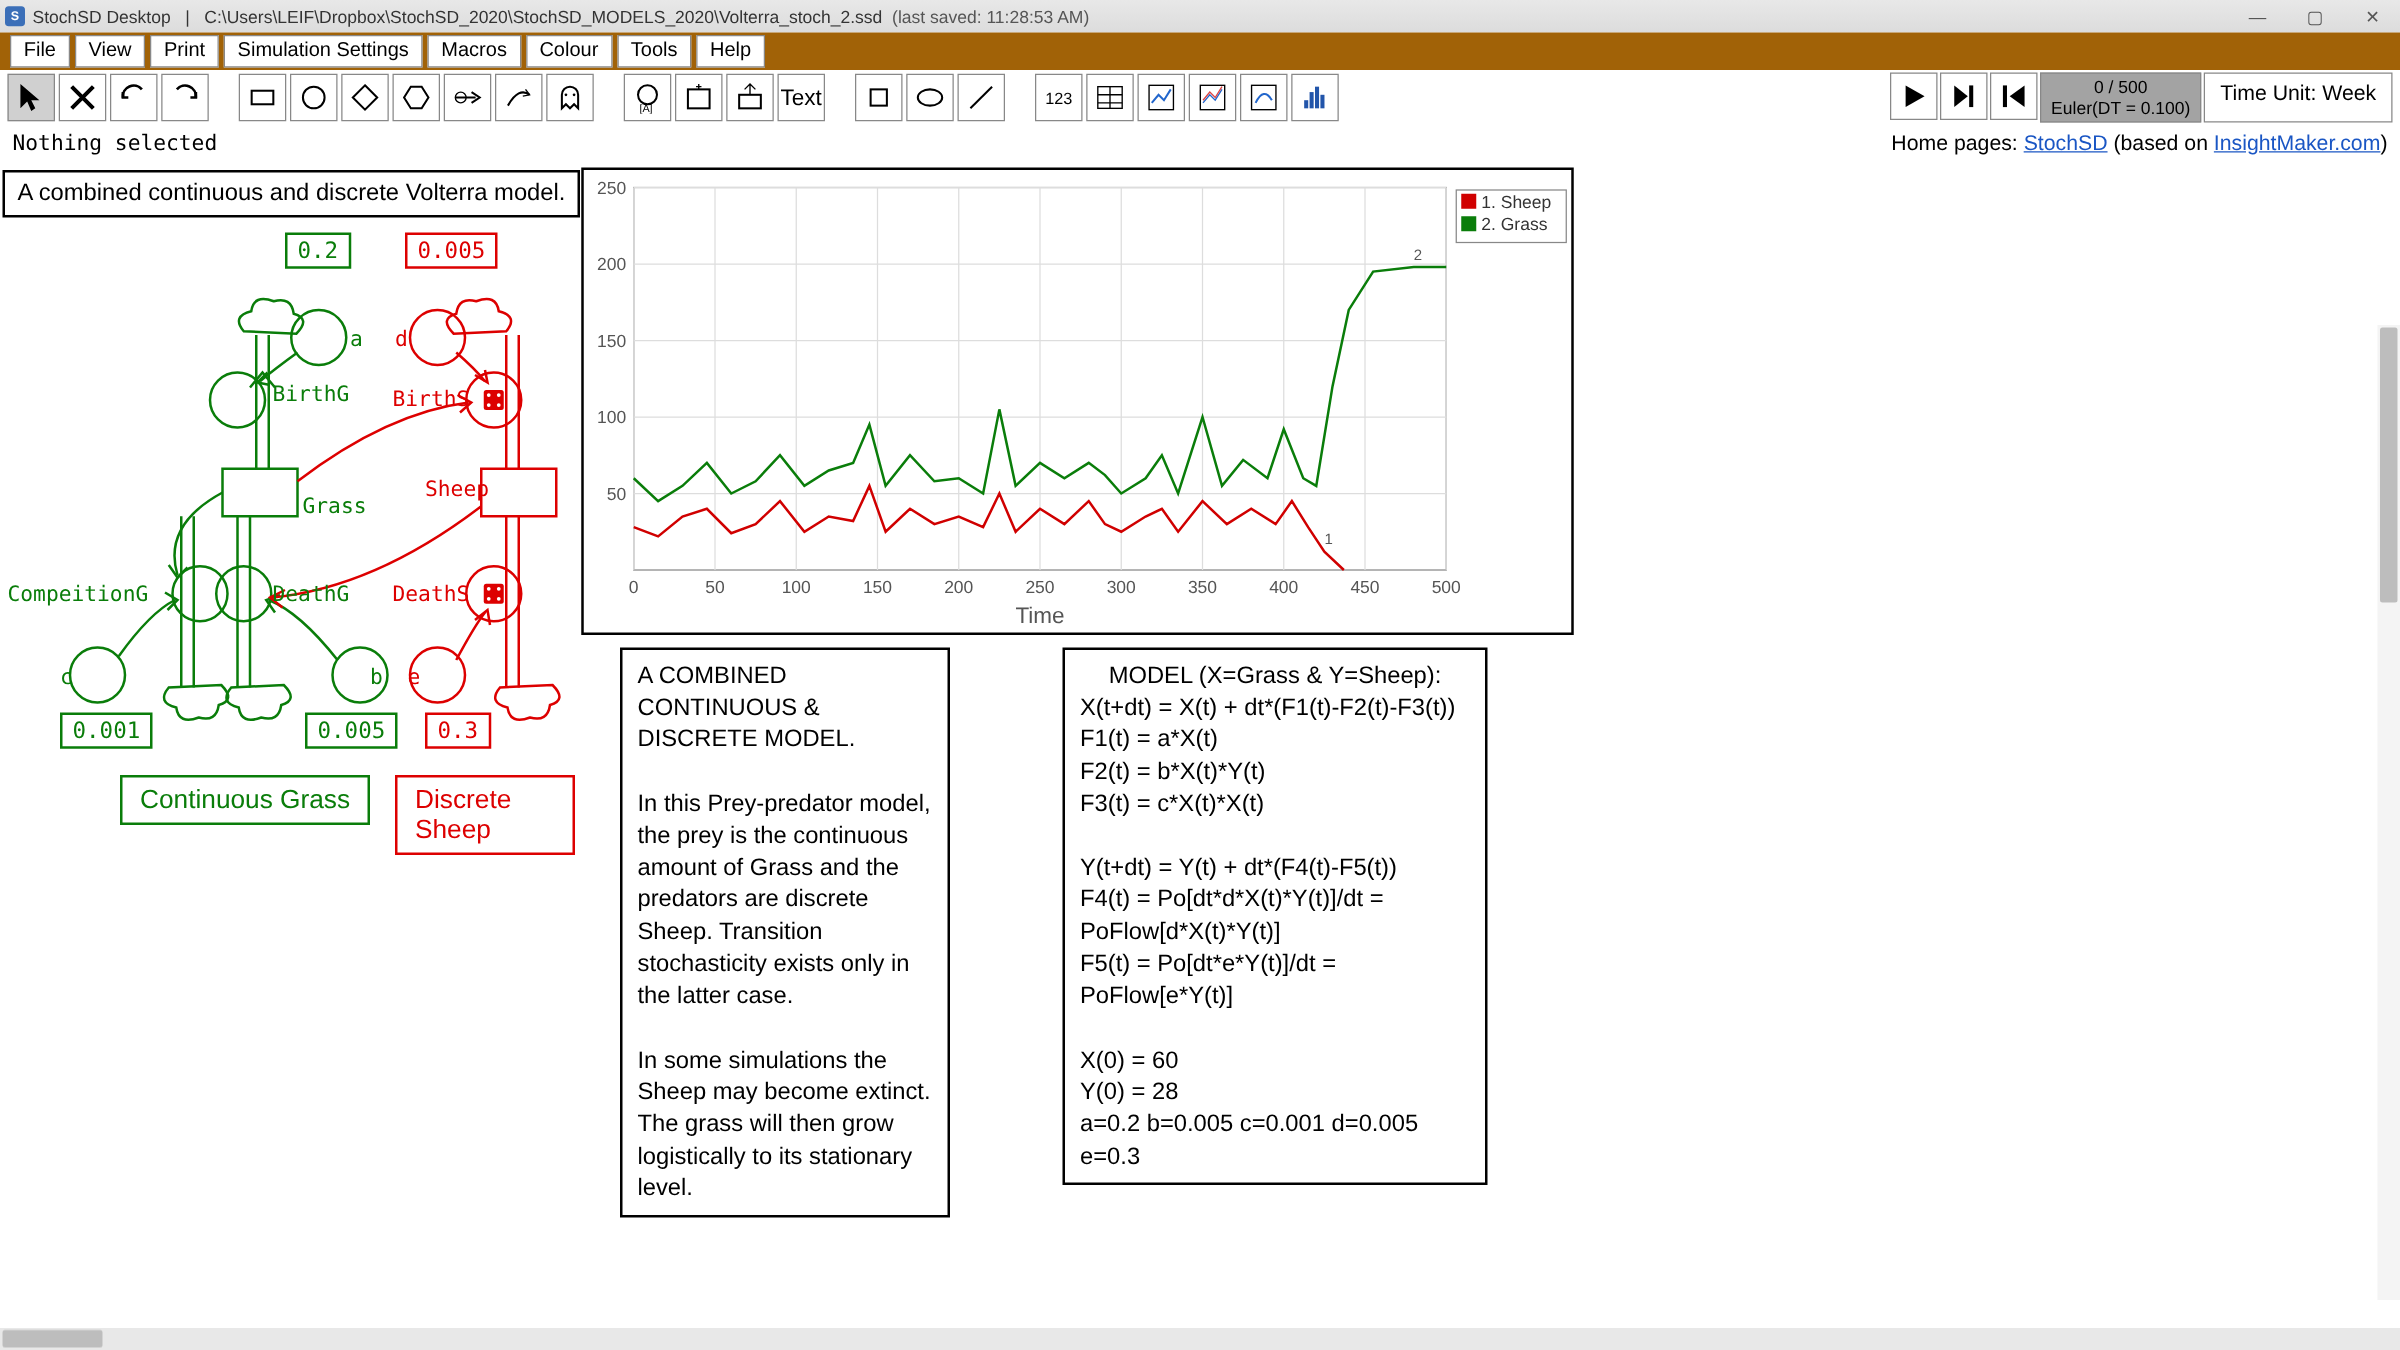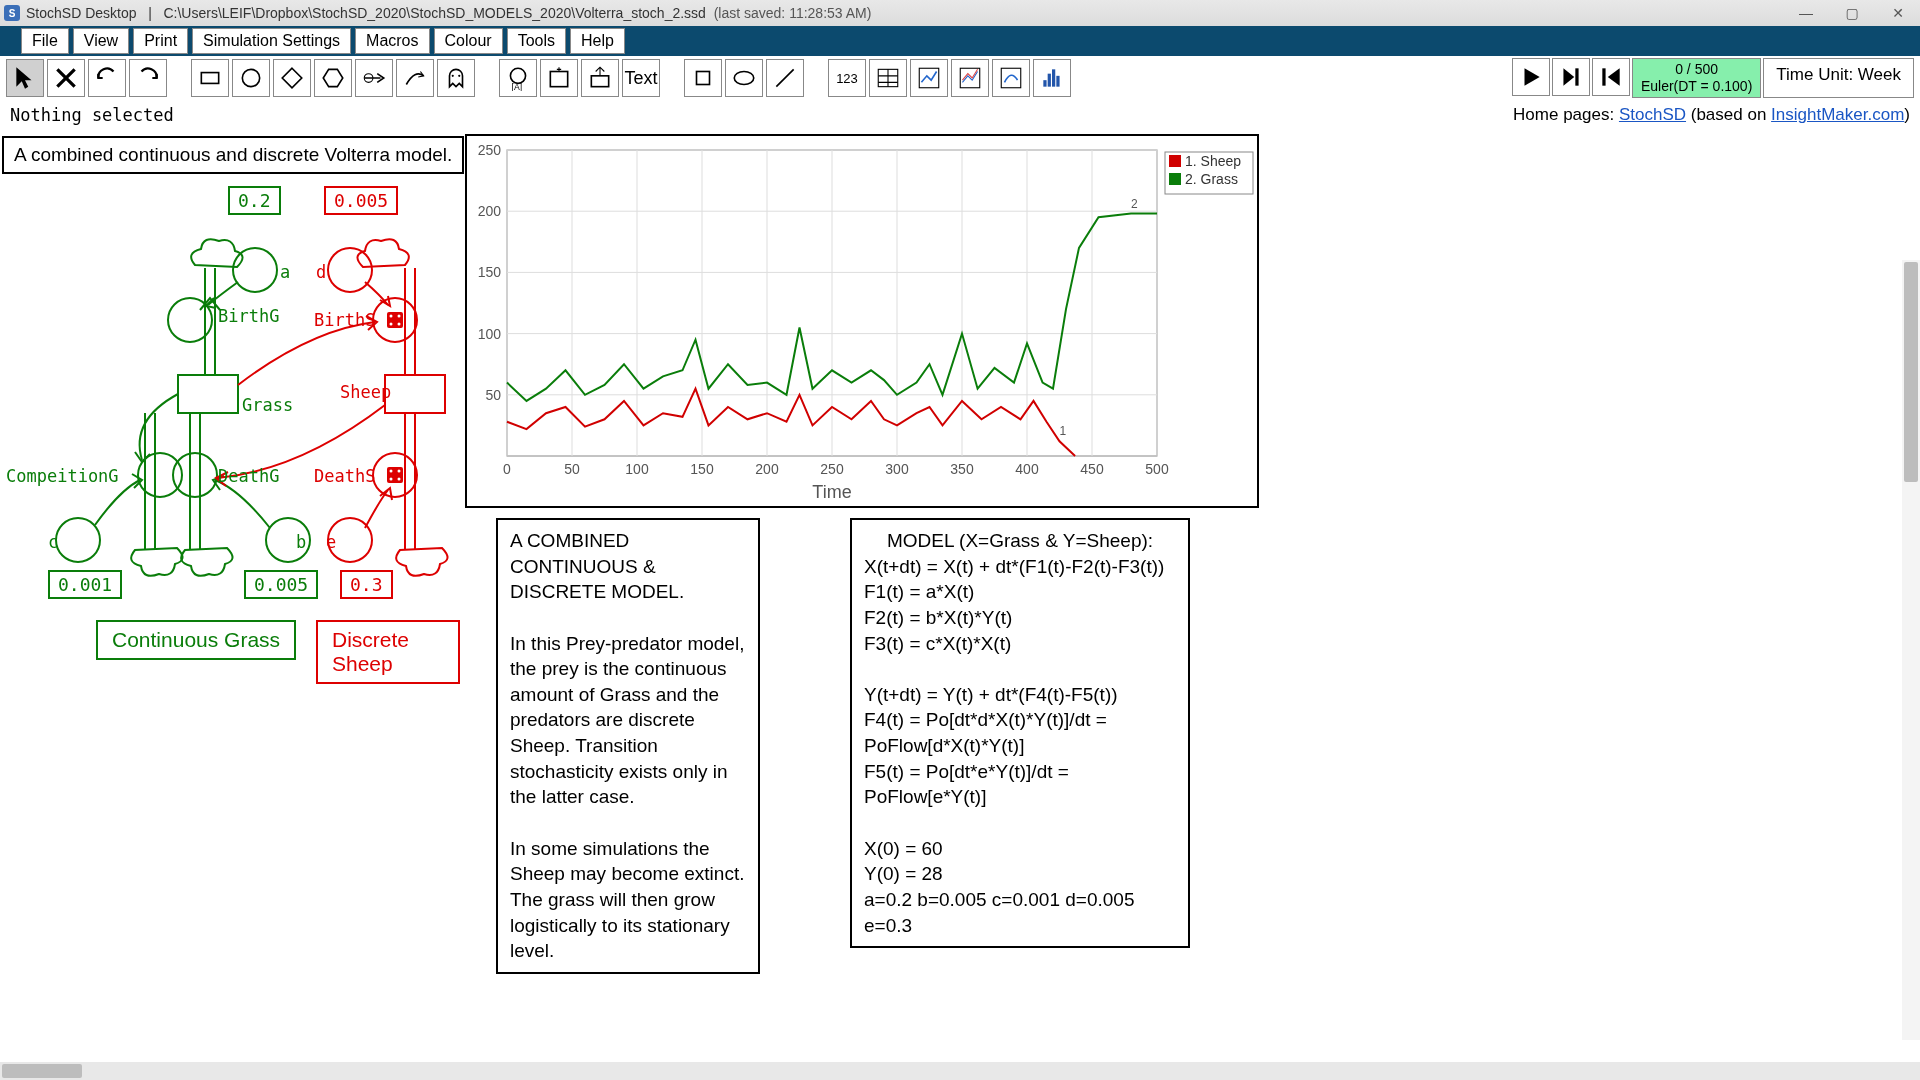--- a/index.html
+++ b/index.html
@@ -3,30 +3,30 @@
 <meta charset="utf-8">
 <style>
 * { box-sizing: border-box; margin: 0; padding: 0; }
 body { font-family: Arial, sans-serif; font-size: 13px; background: #fff; width: 1920px; height: 1080px; overflow: hidden; }
 
 .titlebar { height: 26px; background: linear-gradient(#e8e8e8, #dcdcdc); display: flex; align-items: center; padding: 0 4px; font-size: 14px; color: #333; }
 .titlebar .app-icon { width: 16px; height: 16px; background: #3b6fb8; border-radius: 3px; margin-right: 6px; display: inline-flex; align-items: center; justify-content: center; color: #fff; font-size: 10px; font-weight: bold; }
 .titlebar .win-controls { margin-left: auto; display: flex; gap: 26px; font-size: 14px; color: #555; padding-right: 8px;}
 .titlebar .win-controls span { cursor: pointer; width: 20px; text-align: center; }
 
-.menubar { height: 30px; display: flex; padding: 2px 21px; gap: 4px; background: #0c4a6e; }
+.menubar { height: 30px; display: flex; padding: 2px 8px; gap: 4px; background: #a16207; }
 .menubar button { background: #fff; border: 1px solid #888; padding: 3px 10px; font-size: 16px; cursor: pointer; }
 
 .toolbar { height: 44px; display: flex; align-items: center; padding: 4px 6px; gap: 4px; background: #fff; }
 .tool-group { display: flex; gap: 3px; margin-right: 20px; }
 .tool-btn { width: 38px; height: 38px; border: 1px solid #888; background: #fff; display: flex; align-items: center; justify-content: center; font-size: 13px; cursor: pointer; position: relative; }
 .tool-btn.selected { background: #d0d0d0; }
 .tool-btn svg { width: 26px; height: 26px; }
 .play-group { display: flex; gap: 2px; margin-left: auto; }
-.solver-btn { background: #86efac; border: 1px solid #888; padding: 2px 8px; font-size: 14px; text-align: center; line-height: 1.2; cursor: pointer; }
+.solver-btn { background: #a3a3a3; border: 1px solid #888; padding: 2px 8px; font-size: 14px; text-align: center; line-height: 1.2; cursor: pointer; }
 .time-unit-btn { background: #fff; border: 1px solid #888; padding: 6px 12px; font-size: 17px; cursor: pointer; }
 
 .statusbar { height: 30px; display: flex; align-items: center; padding: 2px 10px; font-size: 17px; font-family: Consolas, monospace; }
 .statusbar .links { margin-left: auto; font-size: 17px; font-family: Arial; }
 .statusbar .links a { color: #1a56c4; text-decoration: underline; cursor: pointer; }
 
 .canvas-area { position: relative; height: calc(1080px - 26px - 30px - 44px - 30px - 20px); overflow: auto; }
 
 .caption-box { position: absolute; border: 2px solid #000; padding: 6px 10px; font-size: 19px; background: #fff; }
 

